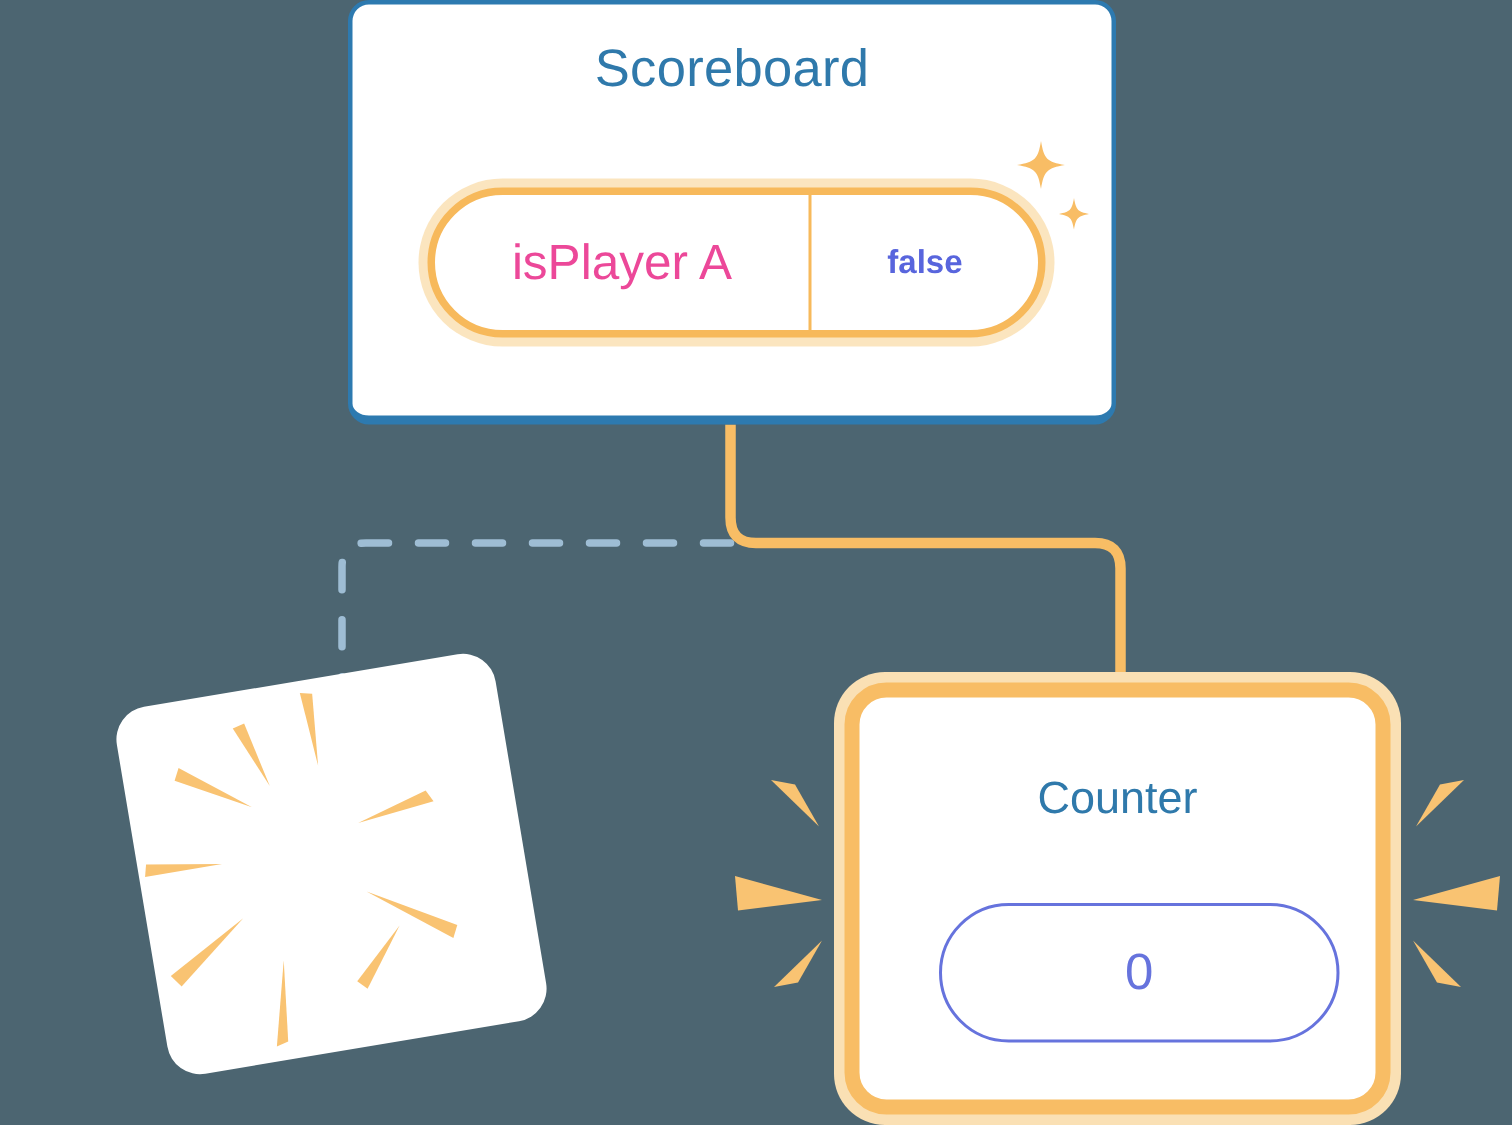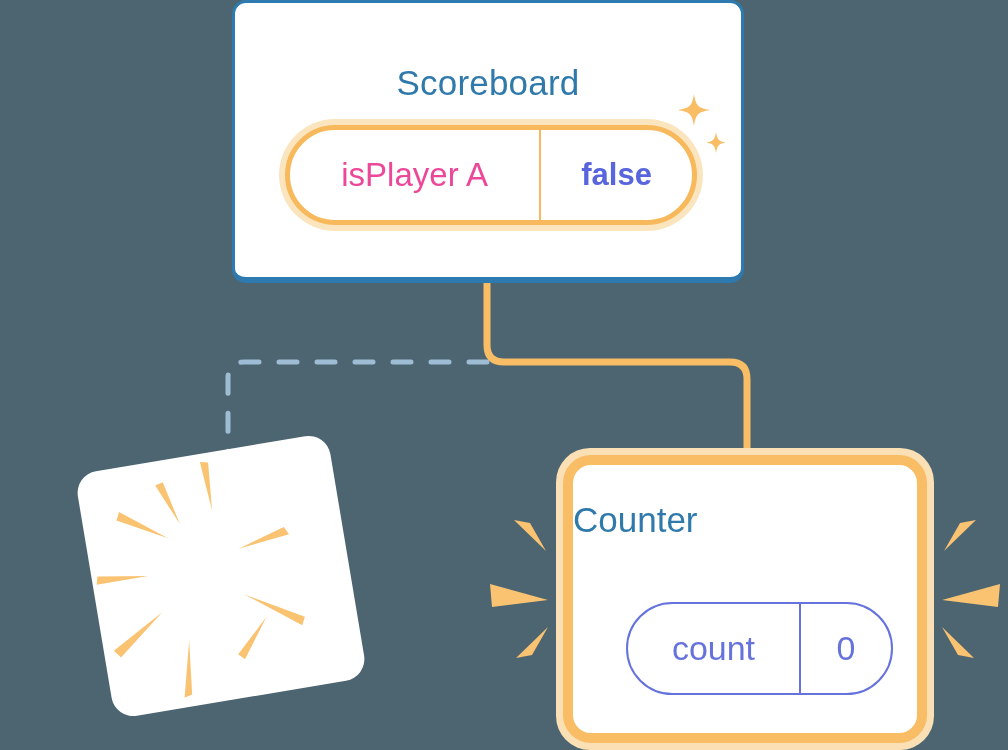--- a/index.html
+++ b/index.html
@@ -39,21 +39,21 @@
     border-radius: 14px;
     box-sizing: border-box;
     z-index: 3;
   }
   .scoreboard-title {
     text-align: center;
     color: #2f79ab;
     font-size: 35px;
     font-weight: 400;
     letter-spacing: 0.2px;
-    margin-top: 60px;
+    margin-top: 23px;
   }
 
   
   .pill-wrap {
     position: absolute;
     left: 44px;
     top: 116px;
     width: 424px;
     height: 112px;
   }
@@ -84,21 +84,21 @@
     border-right: 2px solid #f7b95b;
     color: #ec4899;
     font-size: 33px;
   }
   .pill-hot .cell-val {
     flex: 1;
     display: flex;
     align-items: center;
     justify-content: center;
     color: #5865dd;
-    font-size: 31px;
+    font-size: 22px;
     font-weight: 700;
   }
 
   
   .sparkles {
     position: absolute;
     left: 672px;
     top: 92px;
     width: 60px;
     height: 72px;
@@ -124,25 +124,25 @@
   .counter-inner {
     position: absolute;
     left: 7px; top: 7px;
     right: 7px; bottom: 7px;
     border: 10px solid #f8bd65;
     border-radius: 28px;
     background: #ffffff;
     box-sizing: border-box;
   }
   .counter-title {
-    text-align: left;
+    text-align: center;
     color: #2f79ab;
-    font-size: 35px;
+    font-size: 30px;
     font-weight: 400;
-    margin-top: 35px;
+    margin-top: 51px;
   }
   .count-pill {
     position: absolute;
     left: 53px;
     top: 137px;
     width: 267px;
     height: 93px;
     border: 2px solid #6673dd;
     border-radius: 47px;
     background: #ffffff;
@@ -259,19 +259,18 @@
       <polygon points="70,89 68,112 12,105"></polygon>
       <polygon points="44,163 28,160 12,132"></polygon>
     </g>
   </svg>
 
   <div class="counter-card">
     <div class="counter-halo"></div>
     <div class="counter-inner">
       <div class="counter-title">Counter</div>
       <div class="count-pill">
-        <div class="cell-key">count</div>
         <div class="cell-val">0</div>
       </div>
     </div>
   </div>
 
 </div>
 
 </body></html>

